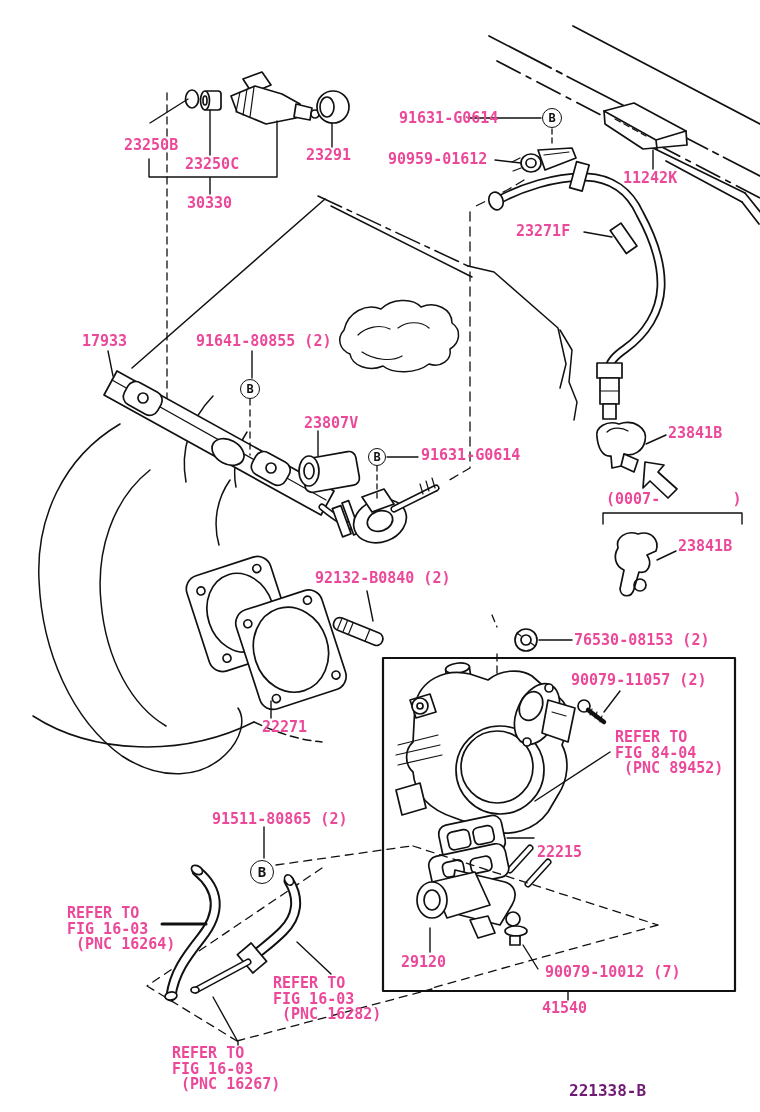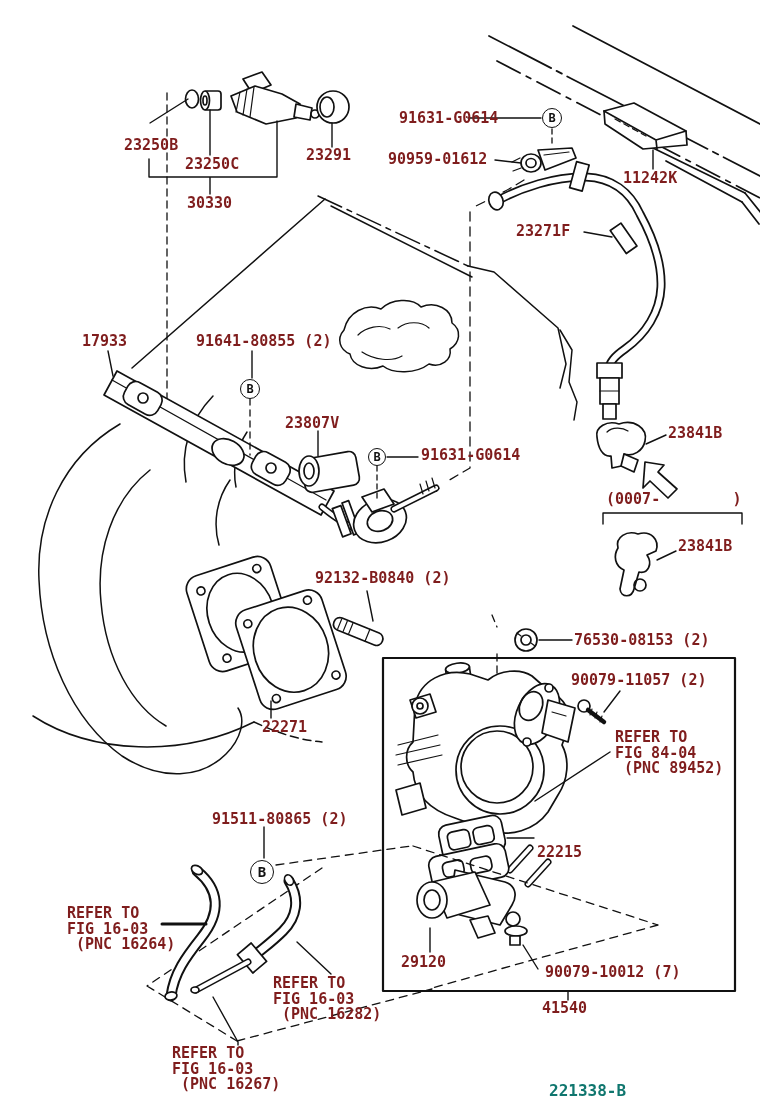--- a/index.html
+++ b/index.html
@@ -1,24 +1,24 @@
 <!DOCTYPE html>
 <html><head>
 <meta charset="utf-8">
 <style>
   html,body{margin:0;padding:0;background:#fff;}
   #stage{position:relative;width:760px;height:1112px;background:#ffffff;overflow:hidden;
          font-family:"DejaVu Sans Mono",monospace;}
   #art{position:absolute;left:0;top:0;}
-  .lbl{position:absolute;font:bold 15px/15.5px "DejaVu Sans Mono",monospace;color:#7f1d1d;
+  .lbl{position:absolute;font:bold 15px/15.5px "DejaVu Sans Mono",monospace;color:#ec4899;
        white-space:pre;letter-spacing:0;}
   .callout{position:absolute;border:1.8px solid #111;border-radius:50%;background:#fff;
        display:flex;align-items:center;justify-content:center;
        font:bold 12px "DejaVu Sans Mono",monospace;color:#111;box-sizing:border-box;}
-  .code{position:absolute;font:bold 16px "DejaVu Sans Mono",monospace;color:#0f766e;}
+  .code{position:absolute;font:bold 16px "DejaVu Sans Mono",monospace;color:#701a75;margin-left:20px;}
 </style>
 </head>
 <body>
 
 <div id="stage">
 
 <svg id="art" width="760" height="1112" viewBox="0 0 760 1112" stroke="#111" stroke-width="1.7" fill="none" stroke-linecap="round" stroke-linejoin="round">
 
   <g>
     <path d="M573,26 L762,125"></path>
@@ -326,21 +326,21 @@
 <div class="lbl" style="left:124px;top:138px">23250B</div>
 <div class="lbl" style="left:185px;top:157px">23250C</div>
 <div class="lbl" style="left:187px;top:196px">30330</div>
 <div class="lbl" style="left:306px;top:148px">23291</div>
 <div class="lbl" style="left:399px;top:111px">91631-G0614</div>
 <div class="lbl" style="left:388px;top:152px">90959-01612</div>
 <div class="lbl" style="left:623px;top:171px">11242K</div>
 <div class="lbl" style="left:516px;top:224px">23271F</div>
 <div class="lbl" style="left:82px;top:334px">17933</div>
 <div class="lbl" style="left:196px;top:334px">91641-80855 (2)</div>
-<div class="lbl" style="left:285px;top:416px">23807V</div>
+<div class="lbl" style="left:304px;top:416px">23807V</div>
 <div class="lbl" style="left:421px;top:448px">91631-G0614</div>
 <div class="lbl" style="left:668px;top:426px">23841B</div>
 <div class="lbl" style="left:606px;top:492px">(0007-        )</div>
 <div class="lbl" style="left:678px;top:539px">23841B</div>
 <div class="lbl" style="left:315px;top:571px">92132-B0840 (2)</div>
 <div class="lbl" style="left:574px;top:633px">76530-08153 (2)</div>
 <div class="lbl" style="left:571px;top:673px">90079-11057 (2)</div>
 <div class="lbl" style="left:615px;top:730px">REFER TO
 FIG 84-04
  (PNC 89452)</div>

